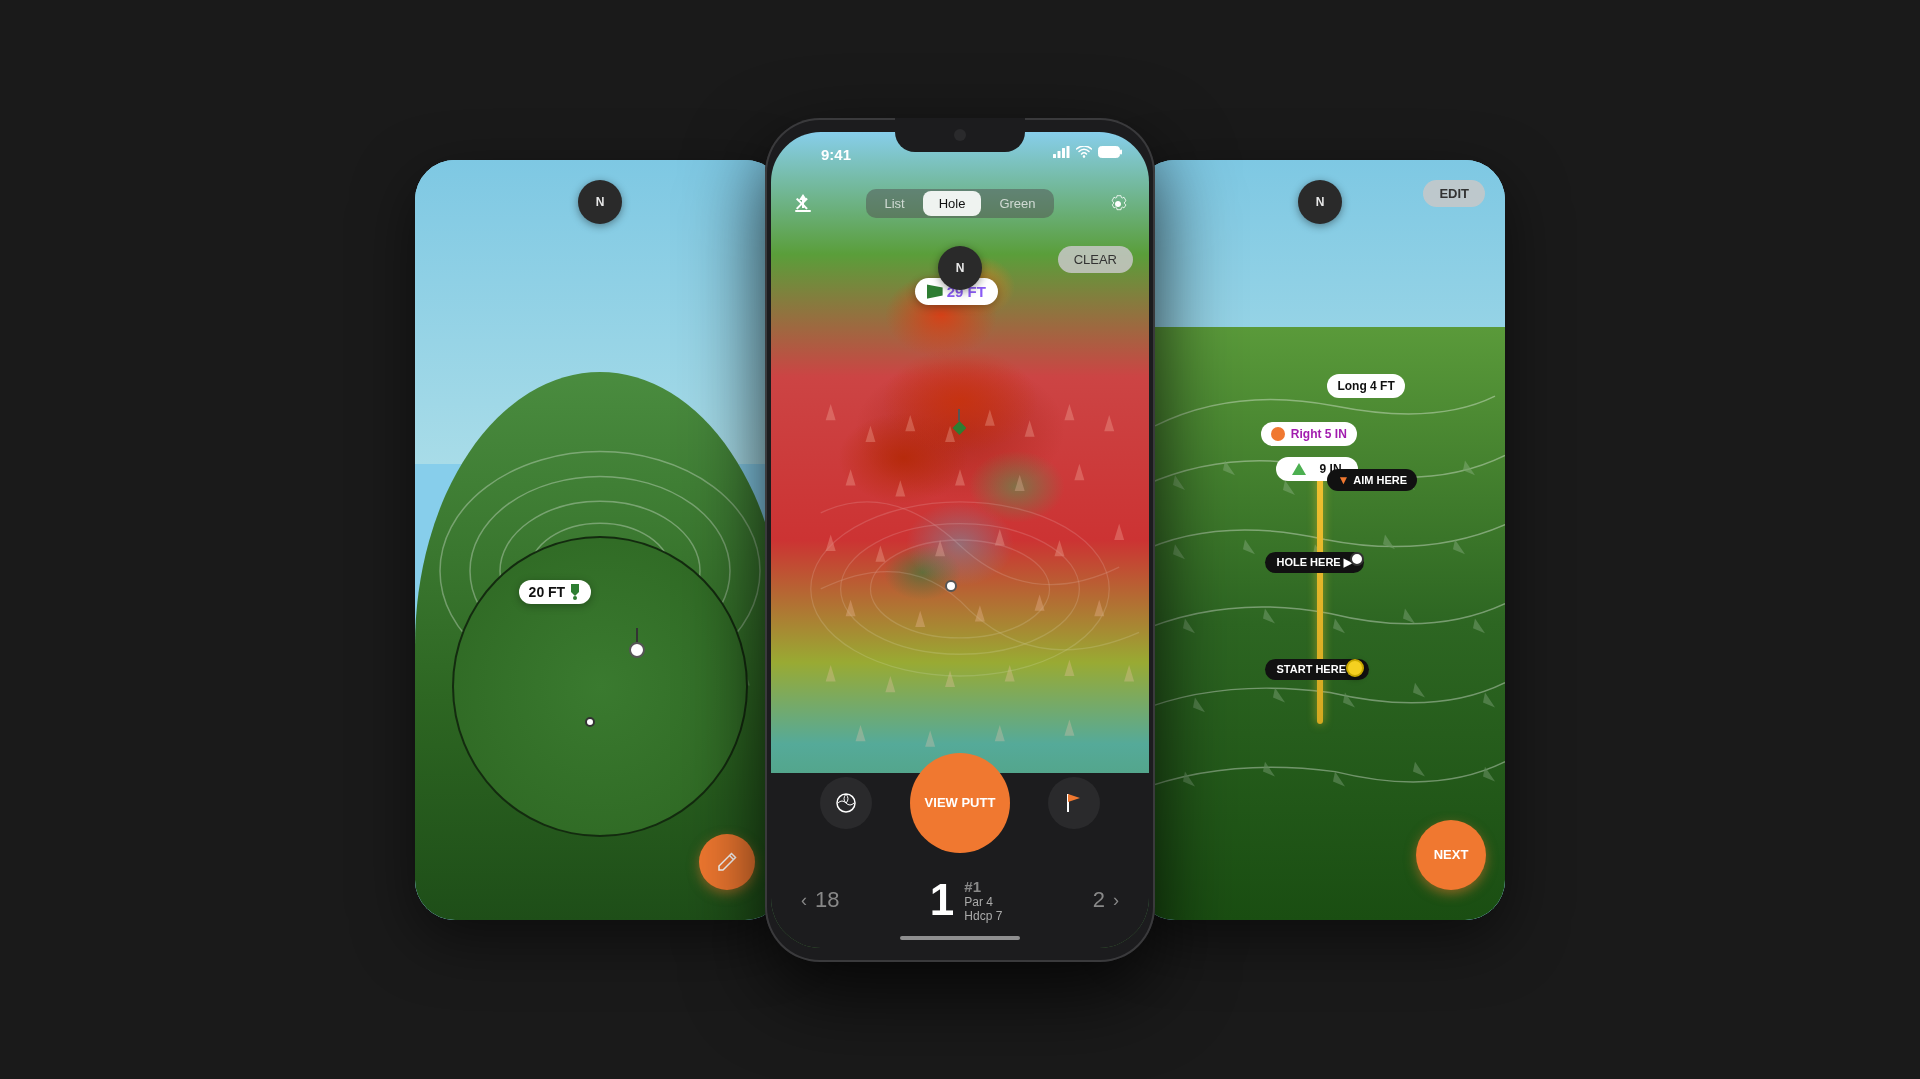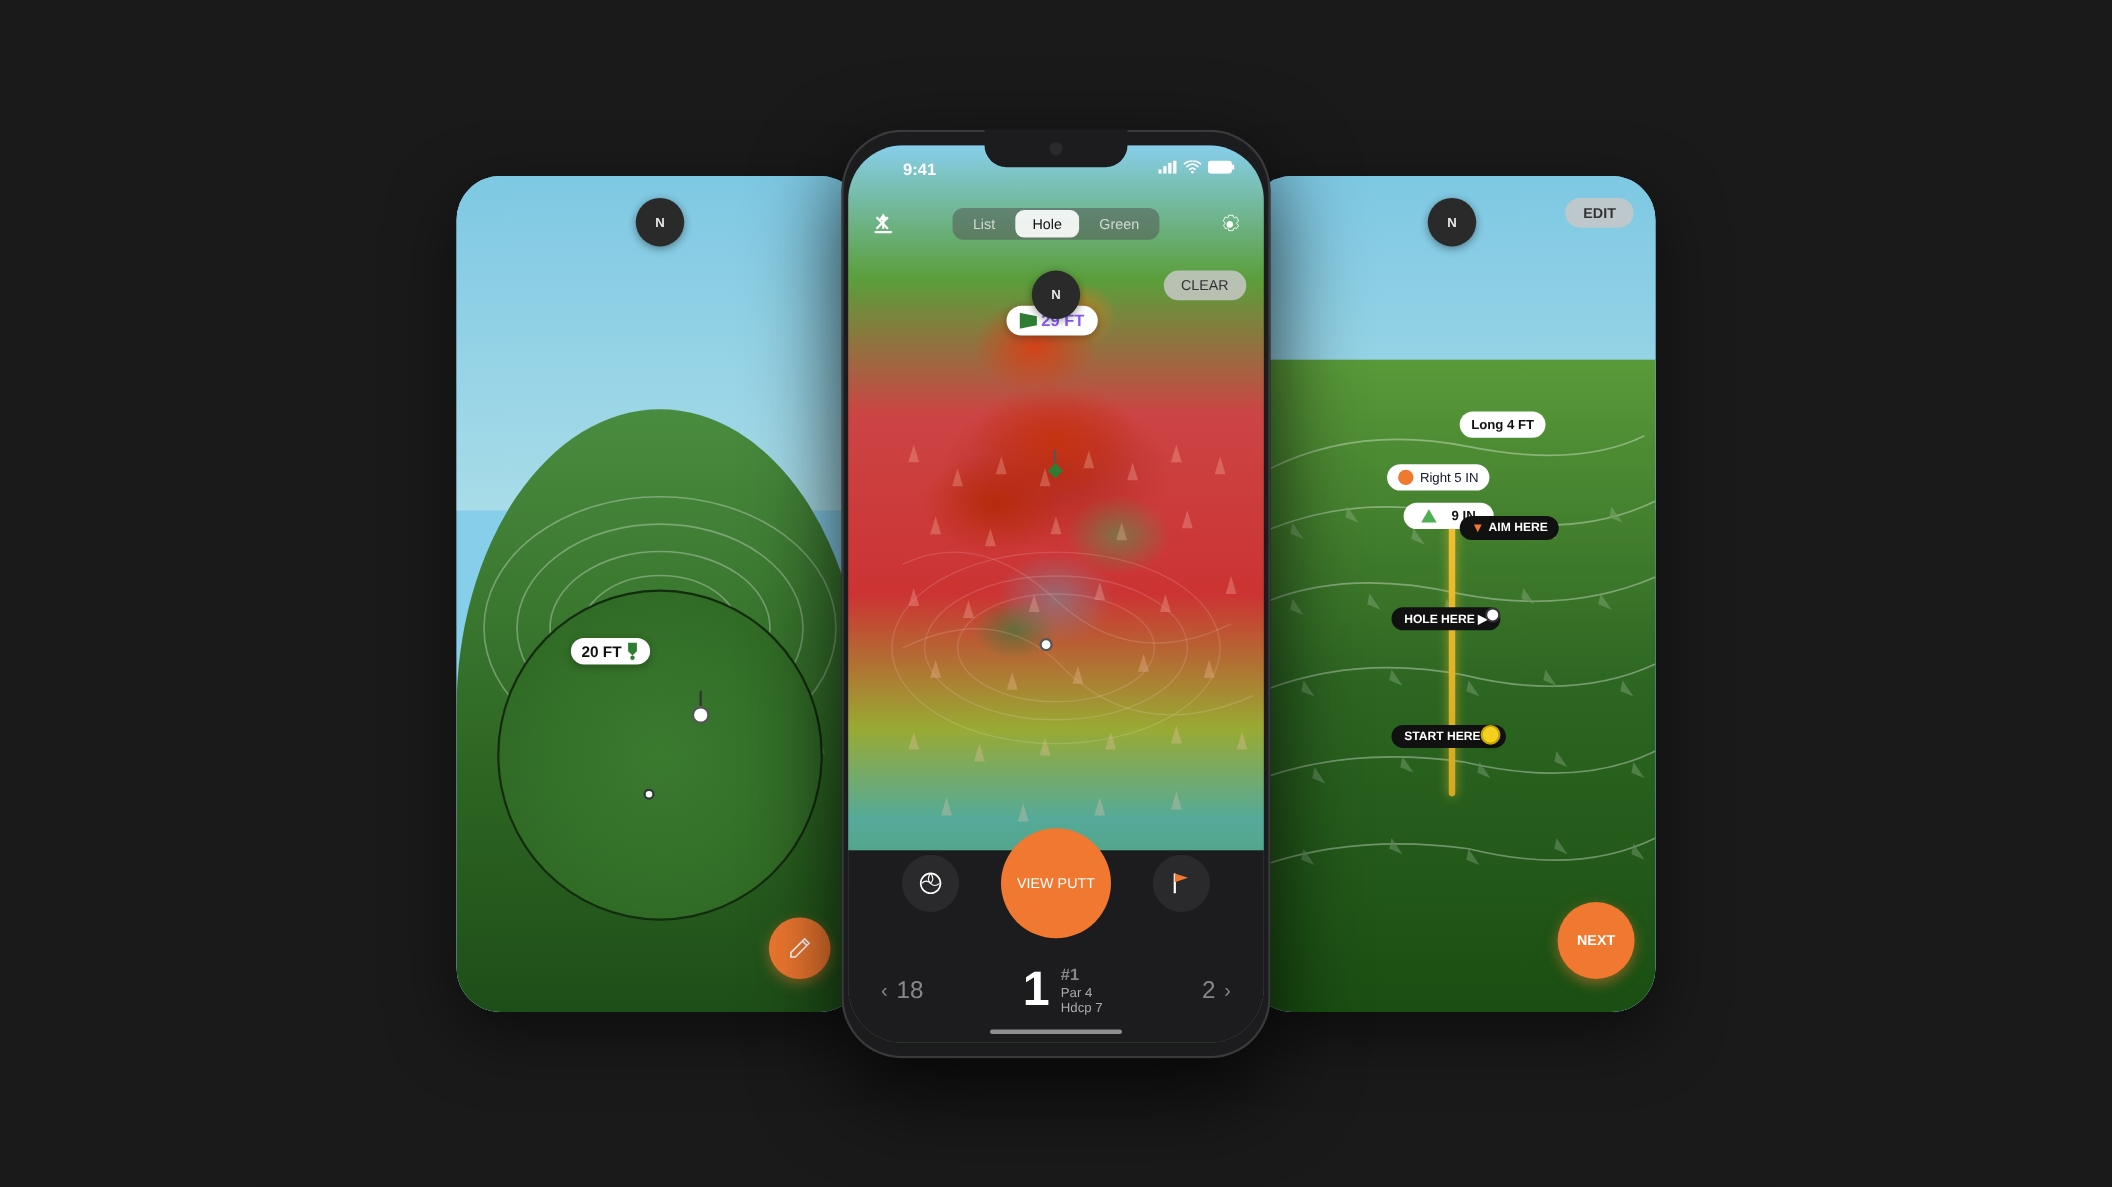--- a/index.html
+++ b/index.html
@@ -295,21 +295,21 @@
 
     .view-putt-btn {
       width: 100px;
       height: 100px;
       background: #f07830;
       border-radius: 50%;
       display: flex;
       align-items: center;
       justify-content: center;
       font-size: 13px;
-      font-weight: 400;
+      font-weight: 700;
       color: white;
       text-align: center;
       line-height: 1.2;
     }
 
     .hole-nav {
       position: absolute;
       bottom: 25px;
       left: 0;
       right: 0;
@@ -872,21 +872,21 @@
             <polygon points="350,445 360,460 348,455"></polygon>
           </g>
         </svg>
 
         <div class="putt-line"></div>
 
         <div class="stat-badge stat-long" style="position:absolute; top:8%; left:52%; background:white; color:#111;">
           <span>Long 4 FT</span>
         </div>
 
-        <div class="stat-badge" style="position:absolute; top:16%; left:34%; background:white; color:#0f172a; border-radius:16px; padding:5px 10px; font-size:12px; font-weight:400; display:flex; align-items:flex-start; gap:6px;">
+        <div class="stat-badge" style="position:absolute; top:16%; left:34%; background:white; color:#a21caf; border-radius:16px; padding:5px 10px; font-size:12px; font-weight:700; display:flex; align-items:flex-start; gap:6px;">
           <span class="stat-orange-dot"></span>
           <span>Right 5 IN</span>
         </div>
 
         <div class="stat-badge" style="position:absolute; top:22%; left:38%; background:white; color:#111; border-radius:16px; padding:5px 16px; font-size:12px; font-weight:700; display:flex; align-items:center; gap:14px;">
           <span class="stat-green-dot"></span>
           <span>9 IN</span>
         </div>
 
         <div class="aim-here-badge">

